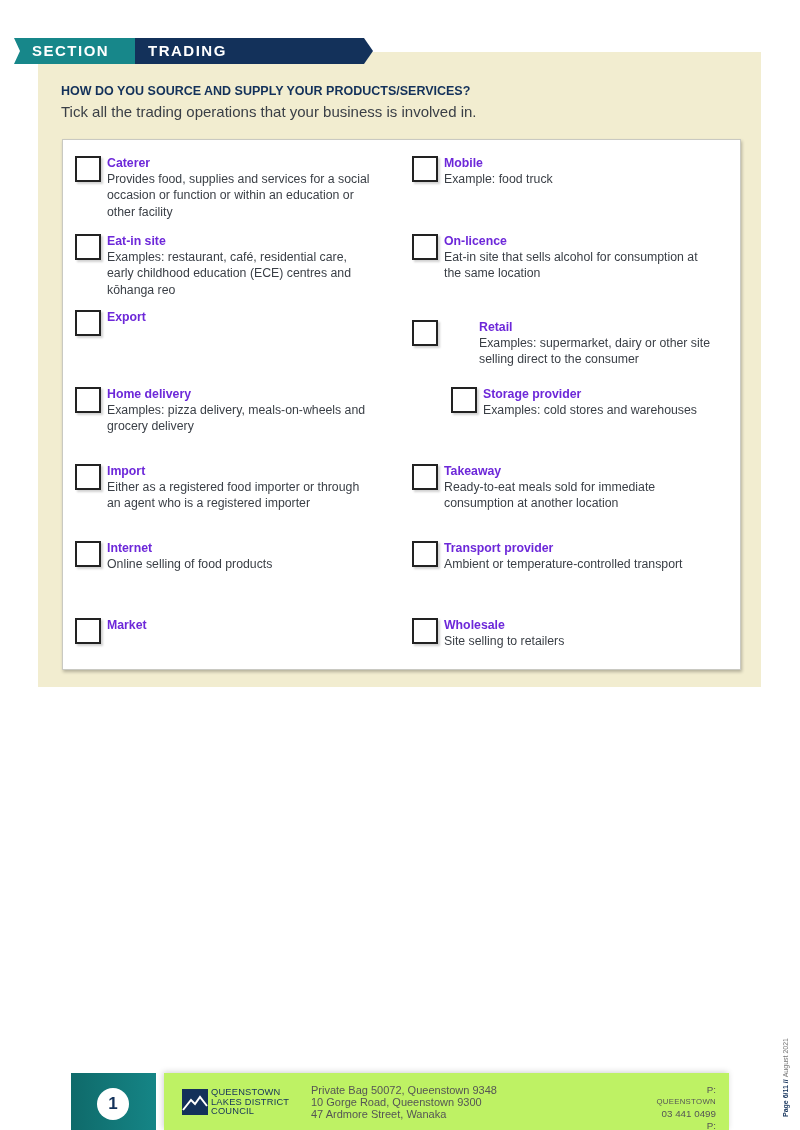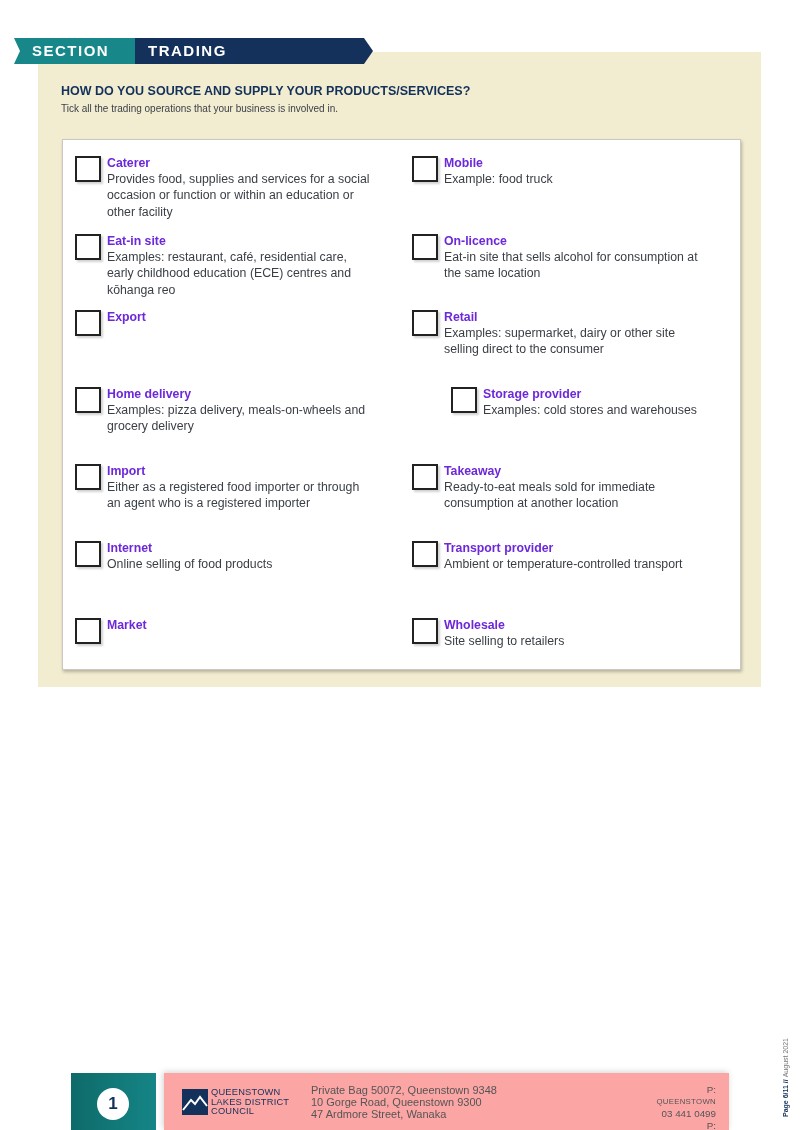--- a/index.html
+++ b/index.html
@@ -17,21 +17,21 @@
       height: 26px; line-height: 26px; padding: 0 12px 0 18px; width: 121px;
       clip-path: polygon(0 0, 100% 0, 100% 100%, 0 100%, 6px 50%);
     }
     .section-title {
       background: #13315a; color: #ffffff; font-weight: bold; font-size: 15px; letter-spacing: 1.5px;
       height: 26px; line-height: 26px; padding: 0 30px 0 13px; width: 238px;
       clip-path: polygon(0 0, calc(100% - 9px) 0, 100% 50%, calc(100% - 9px) 100%, 0 100%);
     }
 
     .question { position: absolute; left: 61px; top: 84px; font-size: 12.5px; font-weight: bold; color: #13315a; }
-    .instruction { position: absolute; left: 61px; top: 103px; font-size: 10px; color: #3a3f46; }
+    .instruction { position: absolute; left: 61px; top: 103px; font-size: 15px; color: #3a3f46; }
 
     .card {
       position: absolute; left: 62px; top: 139px; width: 679px; height: 531px;
       background: #ffffff; border: 1px solid #c9c9c2;
       box-shadow: 1px 2px 3px rgba(0,0,0,0.25);
     }
 
     .option { position: absolute; width: 300px; display: flex; }
     .checkbox {
       width: 26px; height: 26px; border: 2px solid #222; background: #fff; flex: none;
@@ -46,21 +46,21 @@
       position: absolute; left: 71px; top: 1073px; width: 85px; height: 57px;
       background: linear-gradient(90deg, #0f6a6a 0%, #158586 100%);
     }
     .footer-badge {
       position: absolute; left: 26px; top: 15px; width: 32px; height: 32px; border-radius: 50%;
       background: #ffffff; color: #13315a; font-weight: bold; font-size: 17px;
       text-align: center; line-height: 32px;
     }
     .footer-card {
       position: absolute; left: 164px; top: 1073px; width: 565px; height: 57px;
-      background: #fca5a5; box-shadow: -1px -1px 6px rgba(0,0,0,0.18);
+      background: #bef264; box-shadow: -1px -1px 6px rgba(0,0,0,0.18);
     }
     .logo { position: absolute; left: 18px; top: 15px; display: flex; align-items: center; }
     .logo-mark { width: 26px; height: 26px; background: #13315a; position: relative; overflow: hidden; }
     .logo-mark svg { position: absolute; left: 0; top: 0; }
     .logo-text { margin-left: 3px; font-size: 9.3px; line-height: 9.6px; color: #13315a; letter-spacing: 0.2px; }
     .logo-text span { display: block; }
     .addr { position: absolute; left: 147px; top: 11px; font-size: 11px; line-height: 12px; color: #555; }
     .addr span { display: block; }
     .contact { position: absolute; right: 13px; top: 11px; font-size: 9.8px; line-height: 12px; color: #555; text-align: right; }
     .contact span { display: block; }
@@ -144,21 +144,21 @@
         <span class="option-desc">Example: food truck</span>
       </div>
   </div>
   <div class="option" style="left:349px;top:93px;">
     <div class="checkbox"></div>
     <div class="option-text">
         <span class="option-title">On-licence</span>
         <span class="option-desc">Eat-in site that sells alcohol for consumption at the same location</span>
       </div>
   </div>
-  <div class="option" style="left:349px;top:169px;">
+  <div class="option" style="left:349px;top:179px;gap:35px;">
     <div class="checkbox"></div>
     <div class="option-text">
         <span class="option-title">Retail</span>
         <span class="option-desc">Examples: supermarket, dairy or other site selling direct to the consumer</span>
       </div>
   </div>
   <div class="option" style="left:349px;top:246px;padding-left:39px;">
     <div class="checkbox"></div>
     <div class="option-text">
         <span class="option-title">Storage provider</span>

